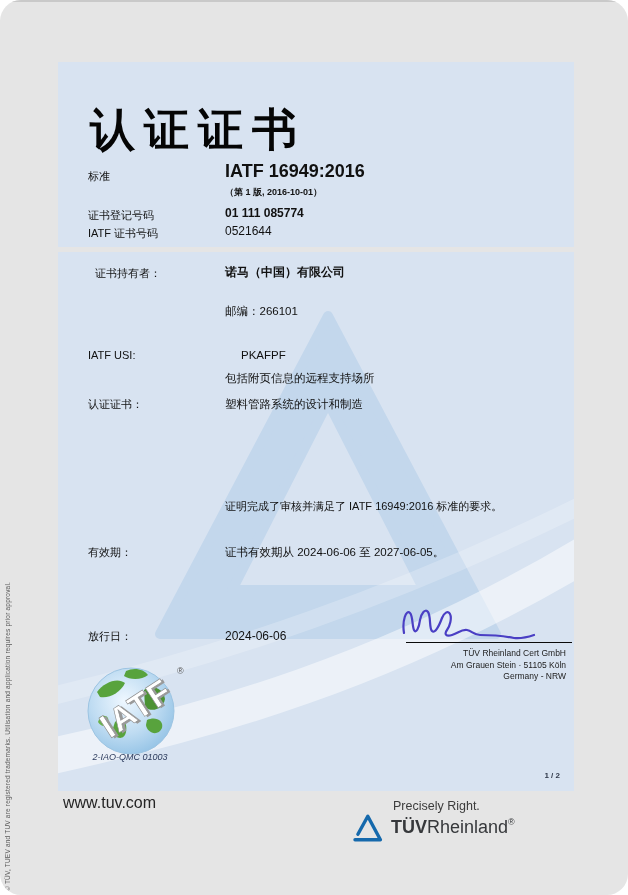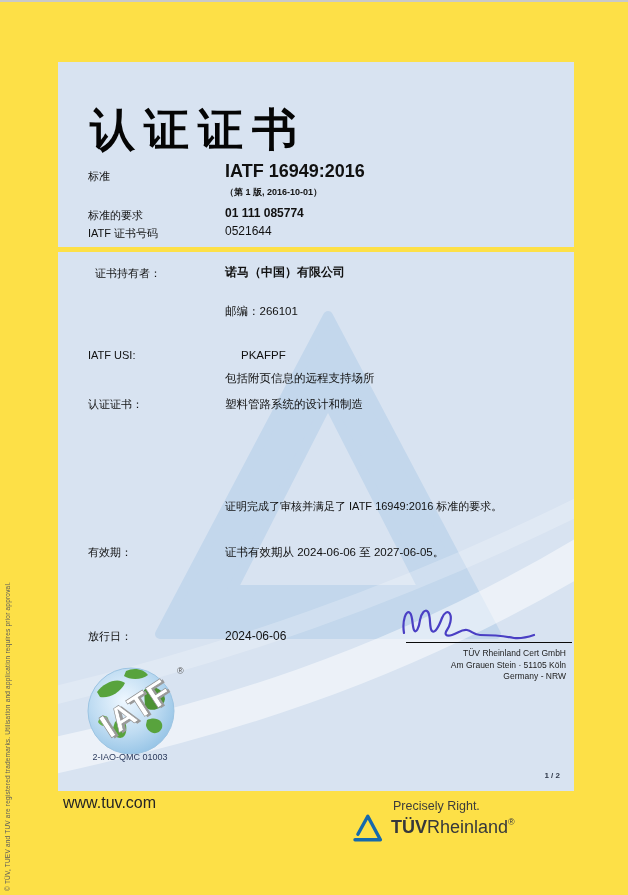--- a/index.html
+++ b/index.html
@@ -1,18 +1,18 @@
 <!DOCTYPE html>
 <html><head>
 <meta charset="utf-8">
 <style>
   * { margin:0; padding:0; box-sizing:border-box; }
   html,body { background:#ffffff; }
   body { font-family:"Liberation Sans", sans-serif; color:#1a1a1a; }
-  .page { position:relative; width:628px; height:895px; background:#fde047; overflow:hidden; }
+  .page { position:relative; width:628px; height:895px; background:#e5e5e5; overflow:hidden;border-radius:21px; }
   .top-edge { position:absolute; left:0; top:0; width:628px; height:2px; background:#c9c9c9; }
 
   .vert-copyright { position:absolute; left:4px; top:891px; transform:rotate(-90deg); transform-origin:0 0;
     white-space:nowrap; font-size:6.5px; color:#5a5a5a; letter-spacing:.2px; }
 
   .panel { position:absolute; left:58px; width:516px; background:#d8e3f1; }
   .panel-header { top:62px; height:185px; }
   .panel-body { top:252px; height:539px; overflow:hidden; }
 
   .cert-title { position:absolute; left:32px; top:38px; font-size:45px; font-weight:bold; letter-spacing:9px; color:#050505; }
@@ -46,21 +46,21 @@
   .r-issu-l { left:30px; top:377px; }
   .r-issu-v { left:167px; top:377px; font-size:12px; }
 
   .wm { position:absolute; left:0; top:0; width:516px; height:539px; }
 
   .sig-svg { position:absolute; left:338px; top:351px; }
   .sig-line { position:absolute; left:348px; top:390px; width:166px; height:1.4px; background:#0a0a0a; }
   .issuer { position:absolute; right:8px; top:396px; text-align:right; font-size:8.5px; line-height:11.5px; color:#222; }
 
   .iatf-logo { position:absolute; left:26px; top:410px; width:104px; height:94px; }
-  .iatf-id { position:absolute; left:12px; top:500px; width:120px; text-align:center; font-size:9px; color:#2b3a5c; }
+  .iatf-id { position:absolute; left:12px; top:500px; width:120px; text-align:center; font-size:9px; color:#2b3a5c;font-style:italic; }
   .page-num { position:absolute; left:458px; top:519px; width:44px; text-align:right; font-size:8px; font-weight:bold; color:#30394a; }
 
   
   .website { position:absolute; left:63px; top:794px; font-size:16px; color:#252525; }
   .tuv-mark { position:absolute; left:352px; top:813px; }
   .brand { position:absolute; left:391px; top:817px; font-size:18px; color:#36383b; white-space:nowrap; }
   .brand .tuv { font-weight:bold; }
   .brand .reg { font-size:9px; vertical-align:8px; }
   .tagline { position:absolute; left:393px; top:799px; font-size:12.5px; color:#3c3c3c; }
 </style>
@@ -72,21 +72,21 @@
 
   <div class="vert-copyright">© TÜV, TUEV and TUV are registered trademarks. Utilisation and application requires prior approval.</div>
 
   <div class="panel panel-header">
     <div class="cert-title">认证证书</div>
 
     <div class="lbl r-std-l">标准</div>
     <div class="val b r-std-v">IATF 16949:2016</div>
     <div class="val r-std-e">（第 1 版, 2016-10-01）</div>
 
-    <div class="lbl r-reg-l">标准的要求</div>
+    <div class="lbl r-reg-l">证书登记号码</div>
     <div class="val b r-reg-v">01 111 085774</div>
 
     <div class="lbl r-ino-l">IATF 证书号码</div>
     <div class="val r-ino-v">0521644</div>
   </div>
 
   <div class="panel panel-body">
 
     <svg class="wm" viewBox="0 0 516 539" aria-hidden="true">
       <path d="M270,64 L438,382 L102,382 Z M270,150 L366,338 L174,338 Z" fill="#c3d7ec" fill-rule="evenodd" stroke="#c3d7ec" stroke-width="10" stroke-linejoin="round"></path>

